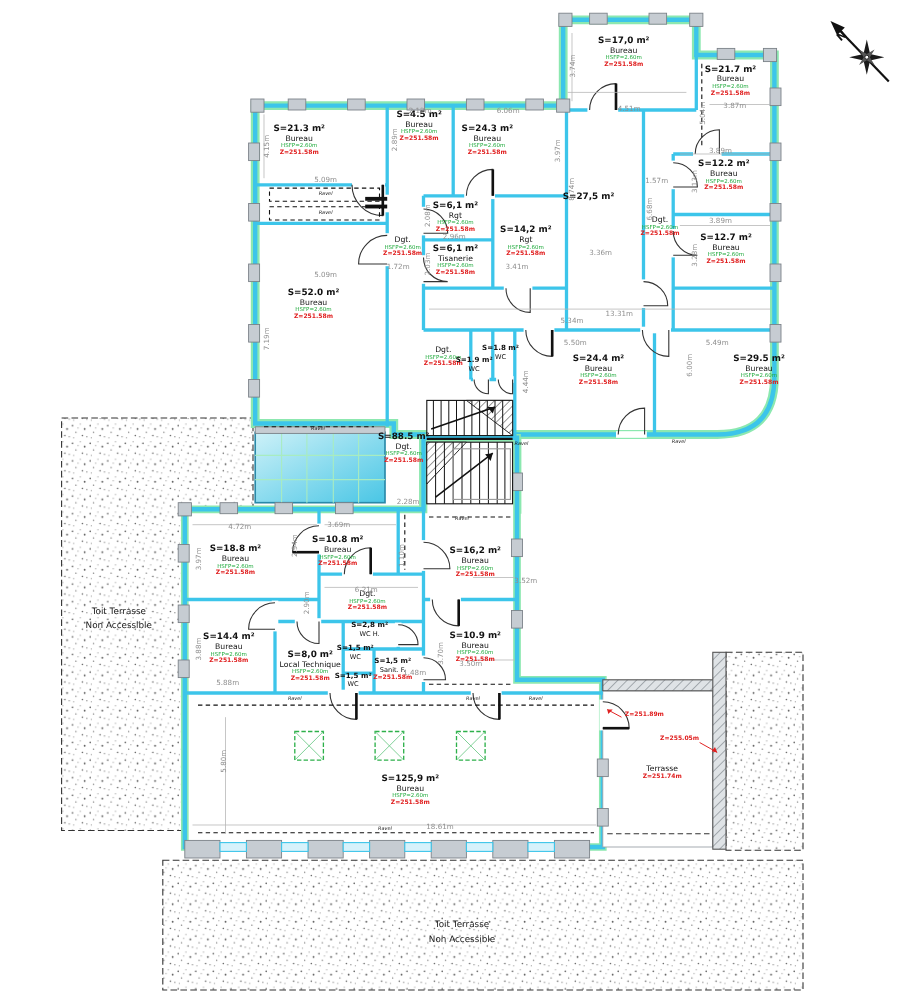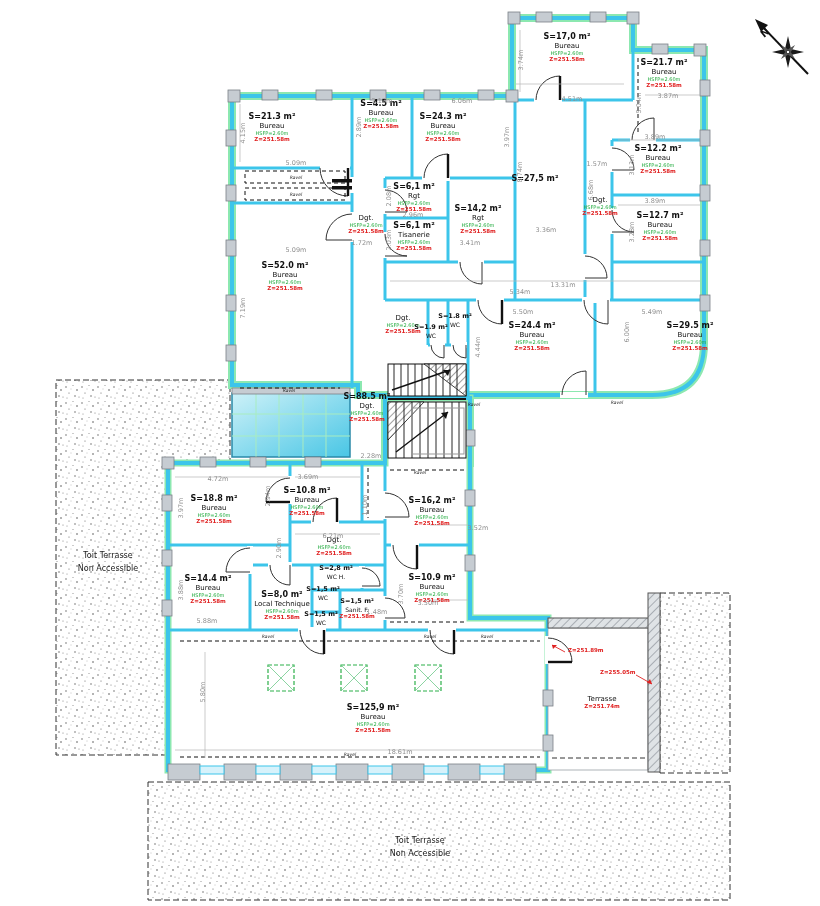--- a/index.html
+++ b/index.html
@@ -443,21 +443,21 @@
         <div class="r-z">Z=251.58m</div>
       </div>
       <div class="room-label small" style="left: 455px; top: 313px;">
         <div class="r-area">S=1.8 m²</div>
         <div class="r-name">WC</div>
       </div>
       <div class="room-label small" style="left: 431px; top: 324px;">
         <div class="r-area">S=1.9 m²</div>
         <div class="r-name">WC</div>
       </div>
-      <div class="room-label" style="left: 532px; top: 321px;">
+      <div class="room-label" style="left: 544px; top: 321px;">
         <div class="r-area">S=24.4 m²</div>
         <div class="r-name">Bureau</div>
         <div class="r-hsfp">HSFP=2.60m</div>
         <div class="r-z">Z=251.58m</div>
       </div>
       <div class="room-label" style="left: 650px; top: 321px; margin-left: 40px;">
         <div class="r-area">S=29.5 m²</div>
         <div class="r-name">Bureau</div>
         <div class="r-hsfp">HSFP=2.60m</div>
         <div class="r-z">Z=251.58m</div>

